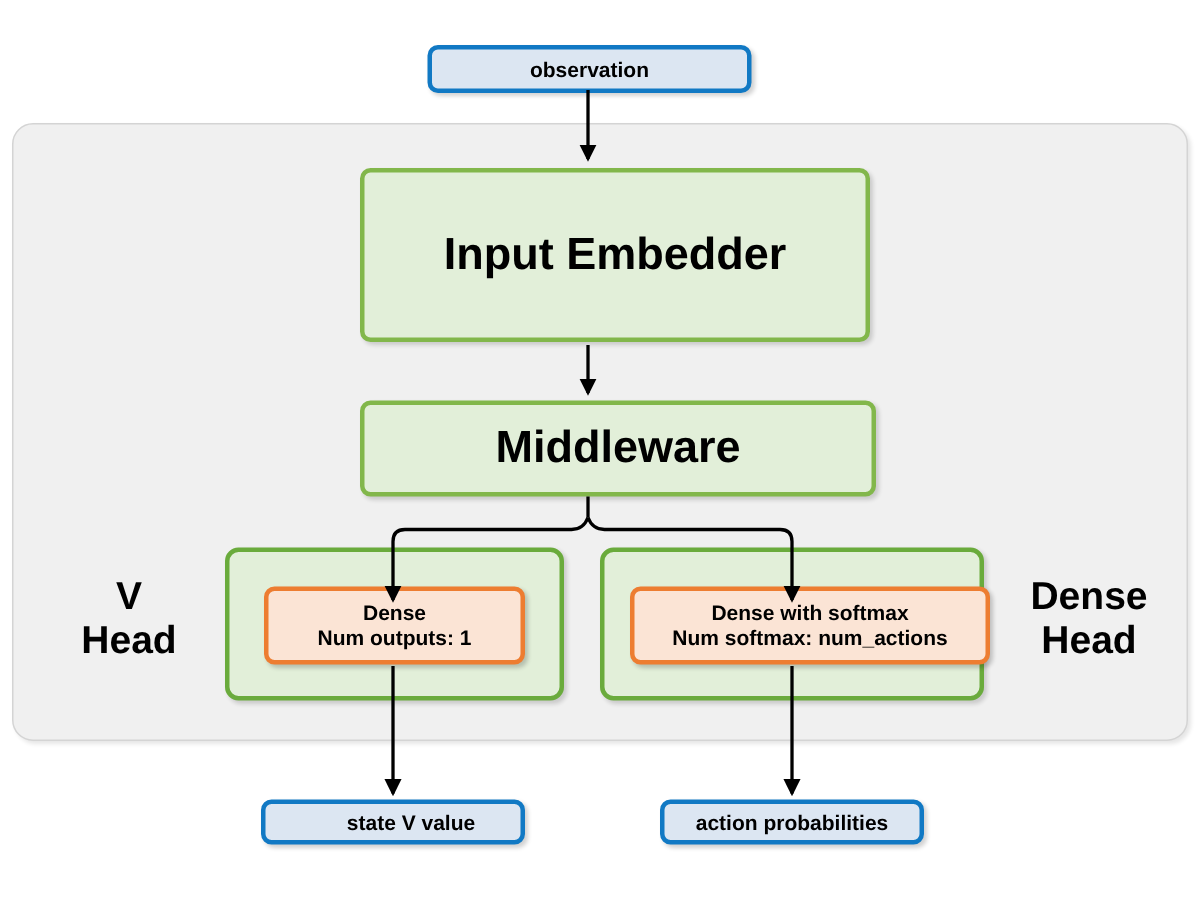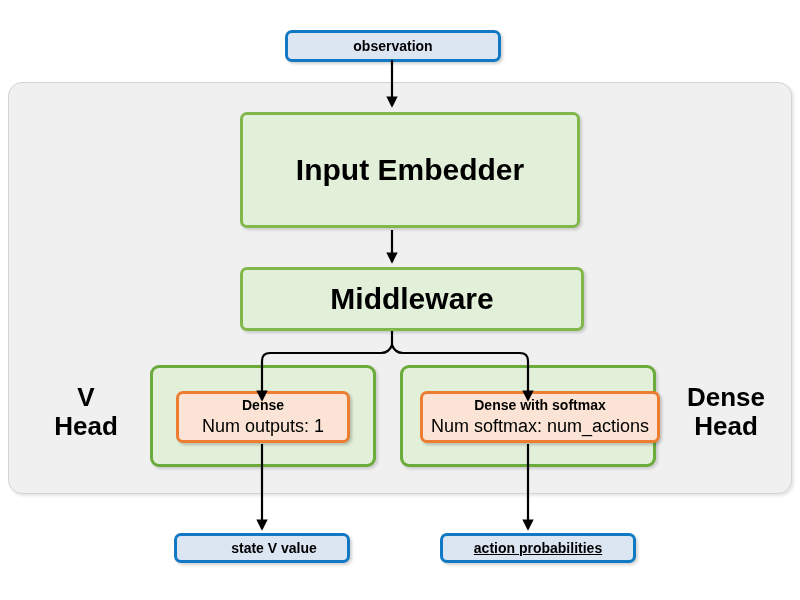--- a/index.html
+++ b/index.html
@@ -102,22 +102,22 @@
     box-shadow: 2px 2px 3px rgba(0,0,0,0.20);
     color: #000000;
     z-index: 4;
   }
   .dense-title {
     font-size: 14px;
     font-weight: bold;
     line-height: 1.25;
   }
   .dense-sub {
-    font-size: 18px;
-    font-weight: normal;
+    font-size: 14px;
+    font-weight: bold;
     line-height: 1.25;
   }
 
   
   .head-label {
     position: absolute;
     text-align: center;
     font-size: 26px;
     font-weight: bold;
     color: #000000;
@@ -187,17 +187,17 @@
 
   <div class="head-label" style="left:666px; top:383px; width:120px;">
     <div>Dense</div>
     <div>Head</div>
   </div>
 
   <div class="node io-box" style="left:174px; top:533px; width:176px; height:30px;padding-left:24px;">
     <span>state V value</span>
   </div>
 
-  <div class="node io-box" style="left:440px; top:533px; width:196px; height:30px;text-decoration:underline;">
+  <div class="node io-box" style="left:440px; top:533px; width:176px; height:30px;">
     <span>action probabilities</span>
   </div>
 
 </div>
 
 </body></html>

